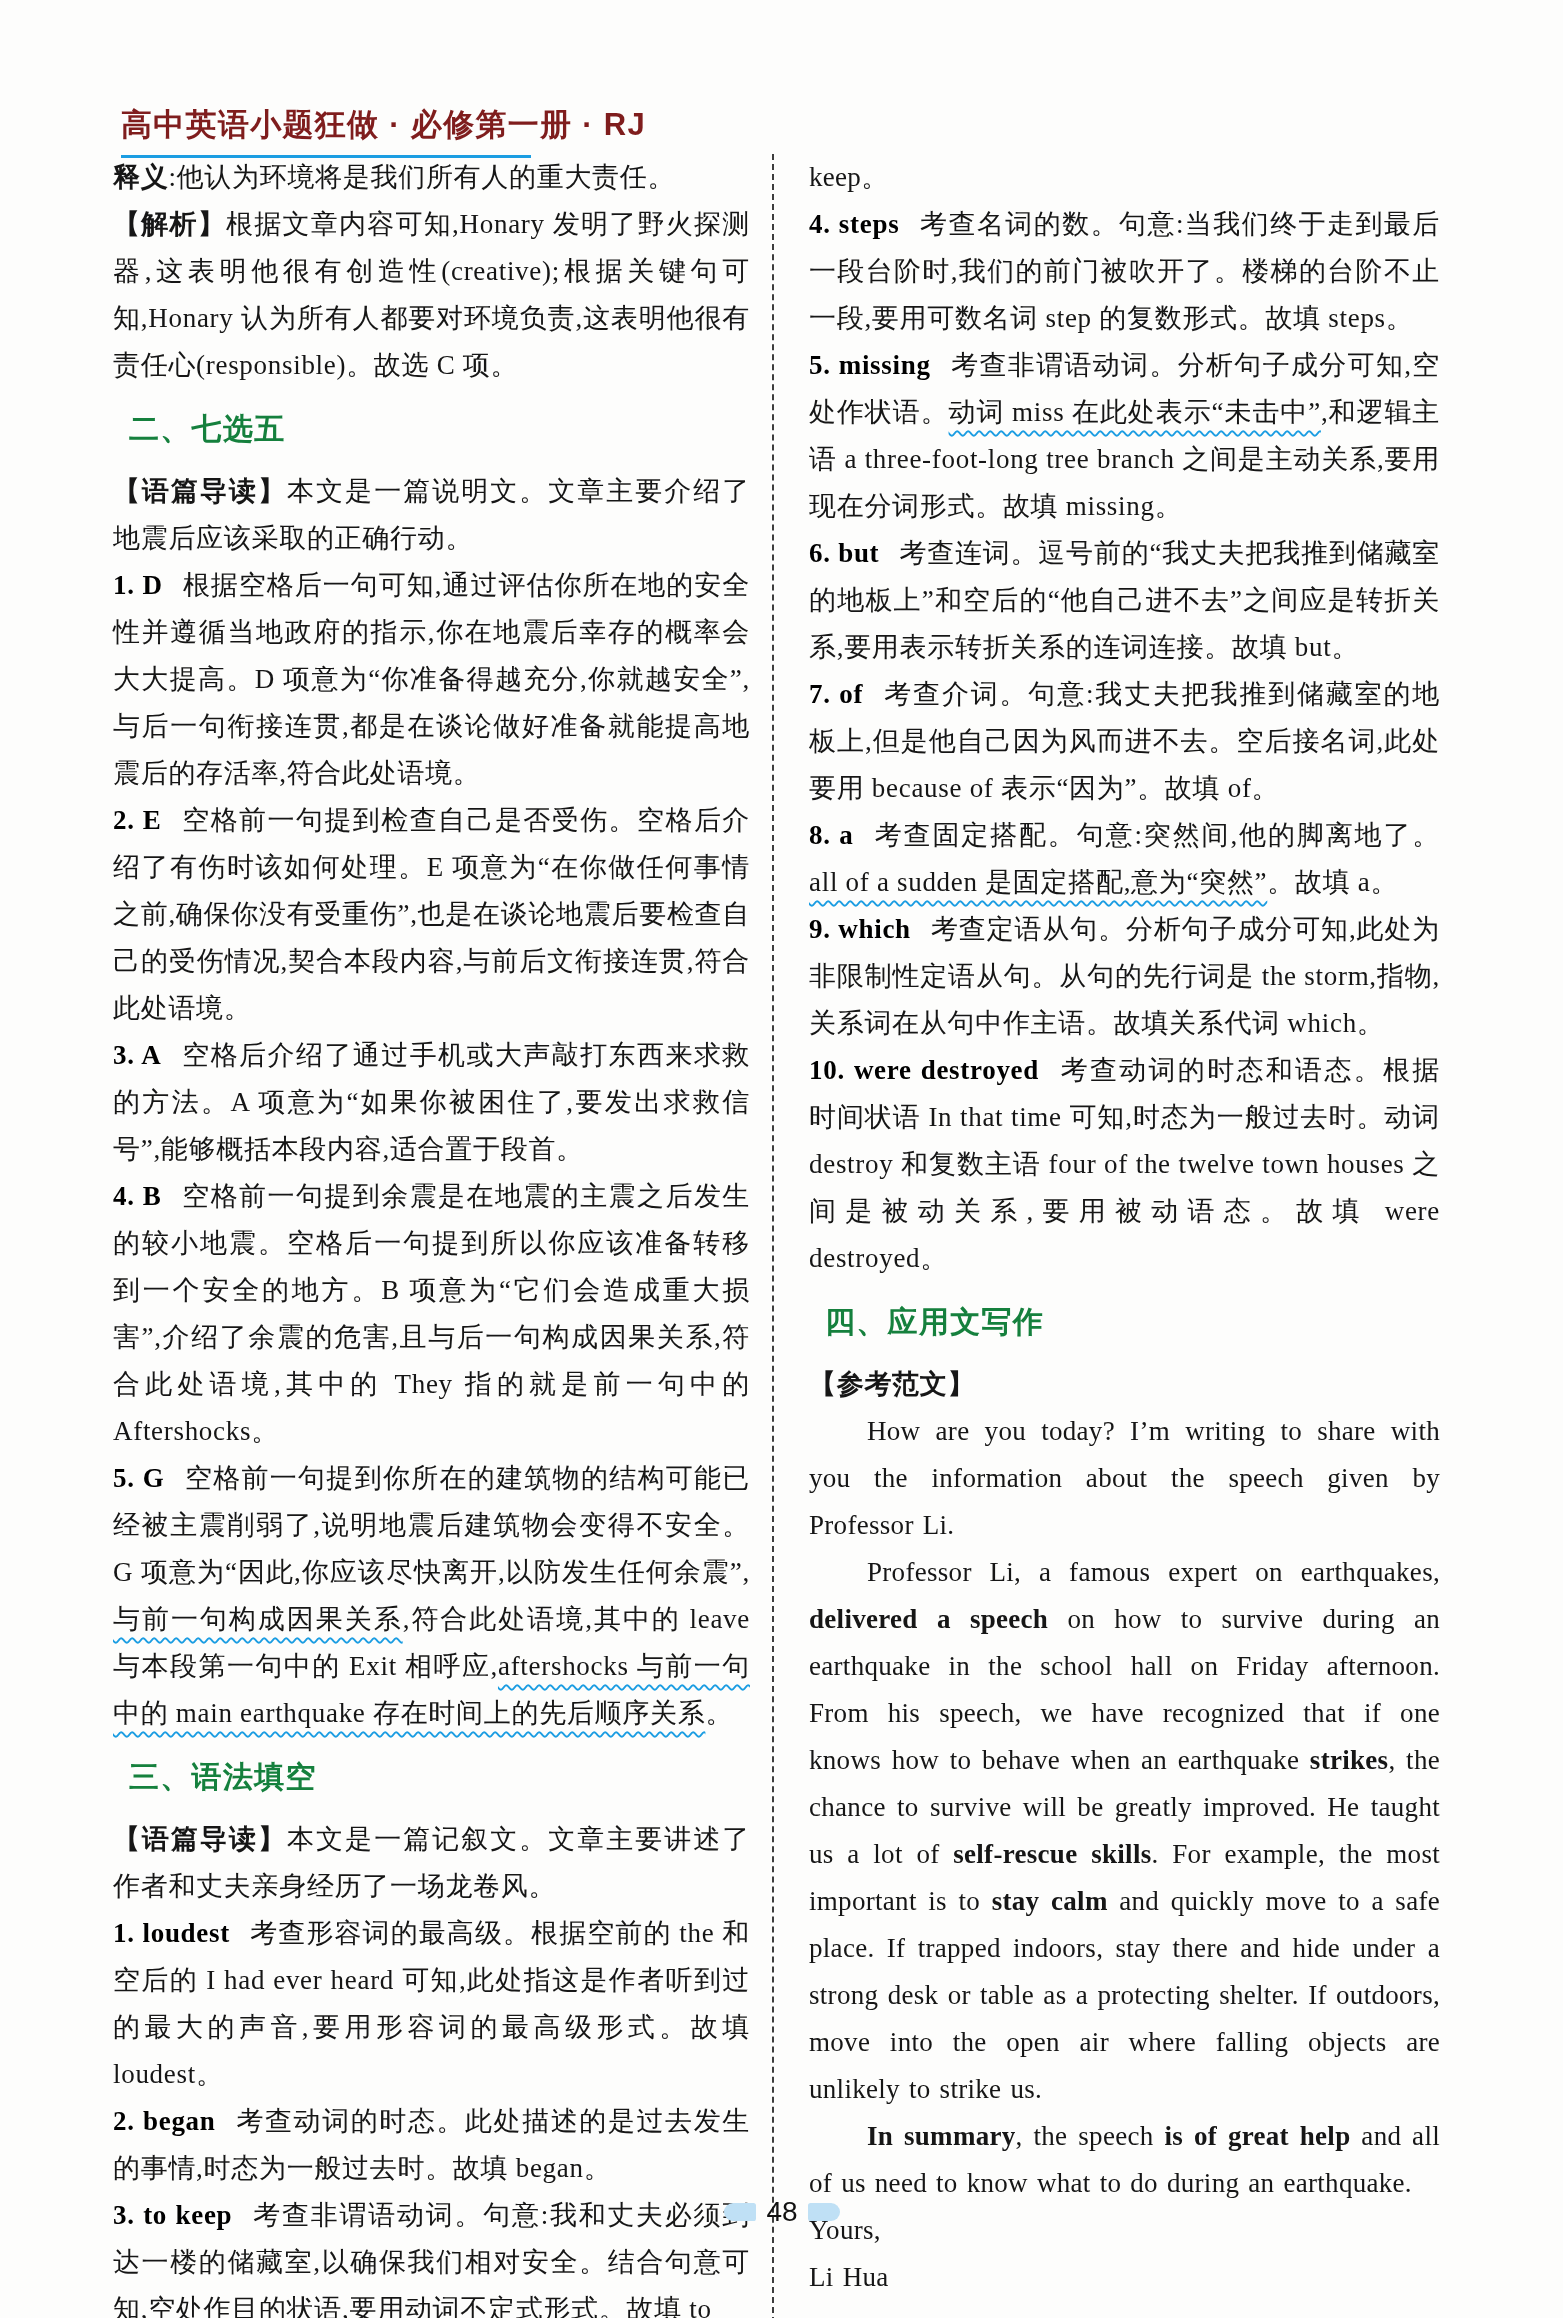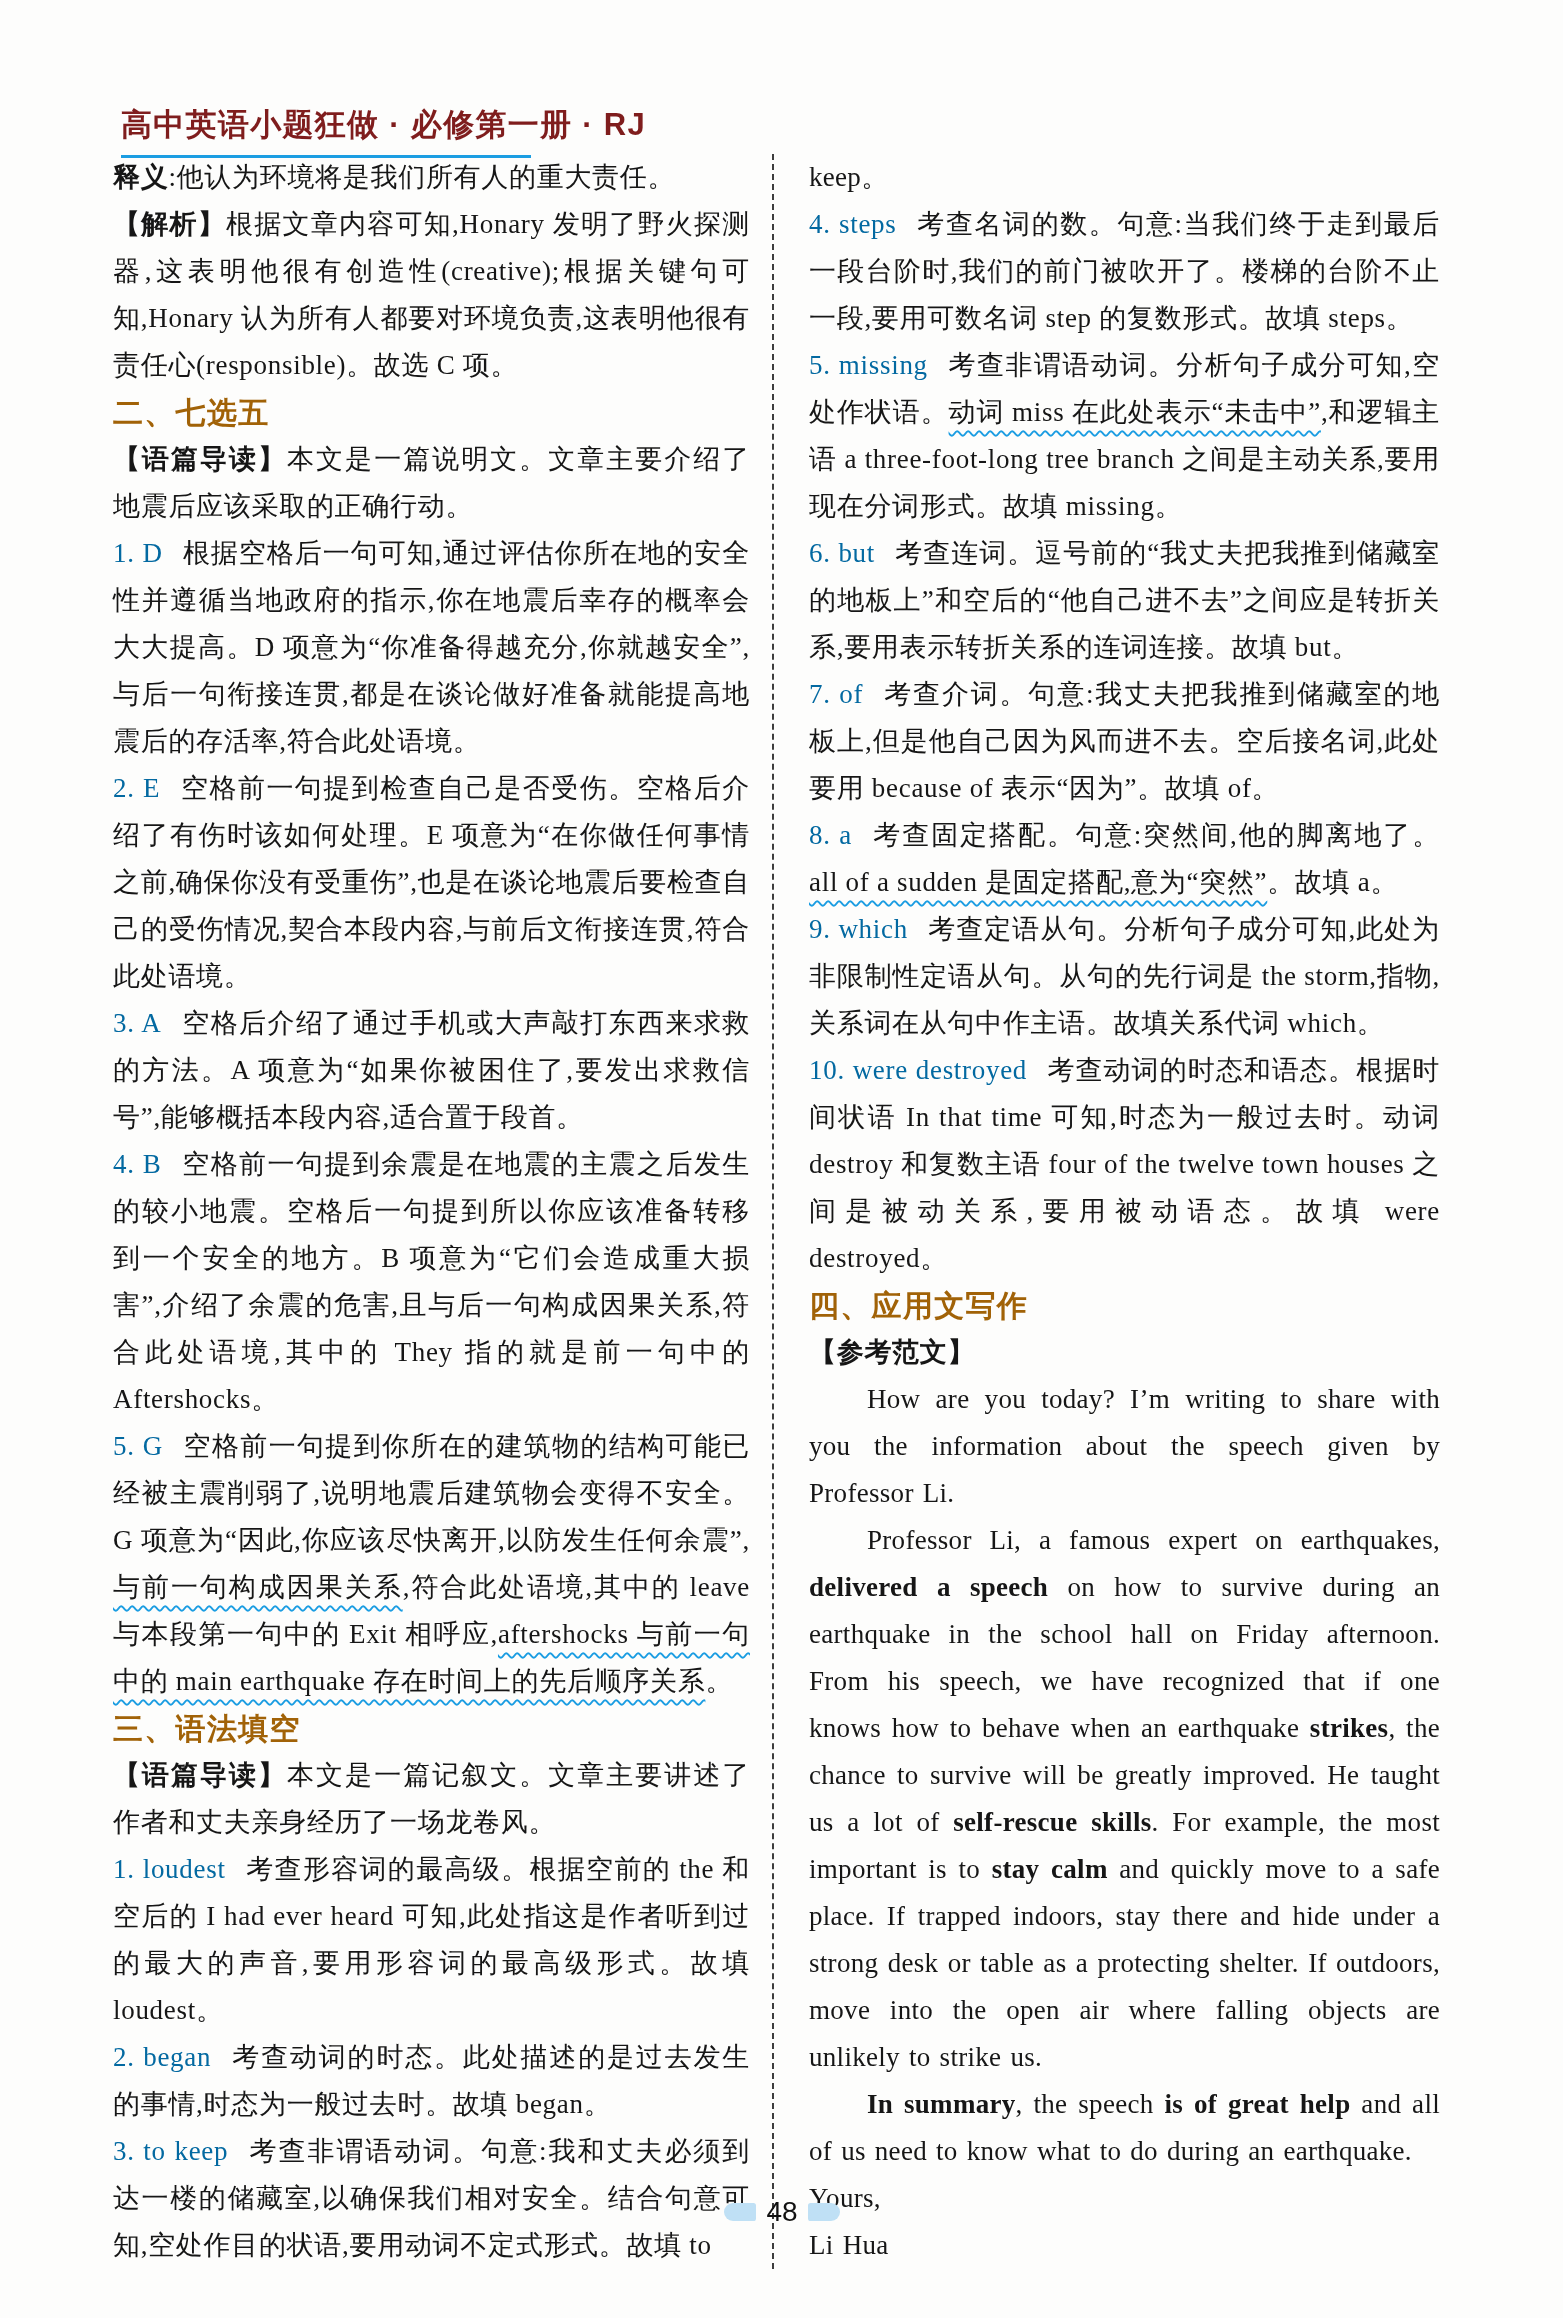--- a/index.html
+++ b/index.html
@@ -8,24 +8,24 @@
   .header{position:absolute;left:121px;top:104px;}
   .header-title{font-family:"Liberation Sans",sans-serif;font-weight:700;font-size:31px;
                 color:#7f1d1d;letter-spacing:1.3px;white-space:nowrap;}
   .header-rule{width:410px;height:2.6px;background:#1b9de2;margin-top:9.2px;}
   .columns{position:absolute;left:113px;top:154px;display:flex;}
   .col{width:637px;}
   .col-right{width:631px;}
   .divider{width:0;border-left:2px dashed #3d3d3d;margin-left:22px;margin-right:35px;}
   .para{margin:0;font-size:27px;line-height:47px;text-align:justify;letter-spacing:0.7px;}
   .para:after{content:"";display:inline-block;width:0;}
-  .sec{margin:0;font-size:30px;line-height:47px;font-family:"Liberation Sans",sans-serif;
-       font-weight:700;letter-spacing:1.3px;color:#a16207;}
+  .sec{margin:16px;font-size:30px;line-height:47px;font-family:"Liberation Sans",sans-serif;
+       font-weight:700;letter-spacing:1.3px;color:#15803d;}
   .label{font-family:"Liberation Sans",sans-serif;font-weight:700;}
-  .num{color:#0369a1;font-weight:400;margin-right:20px;}
+  .num{color:#000000;font-weight:700;margin-right:20px;}
   .wavy{text-decoration-line:underline;text-decoration-style:wavy;
         text-decoration-color:#1b9de2;text-decoration-thickness:2px;text-underline-offset:9.2px;}
   .strong{font-weight:700;}
   .en{letter-spacing:0.3px;word-spacing:2px;}
   .indent{text-indent:58px;}
   .right-align{text-align:left;}
   .footer{position:absolute;left:0;top:2203px;width:1564px;display:flex;
           justify-content:center;align-items:center;gap:10px;text-align:right;}
   .pill{width:32px;height:18px;background:#bfe0f5;display:inline-block;}
   .pill-left{border-radius:9.2px 2.6px 2.6px 9.2px;}

